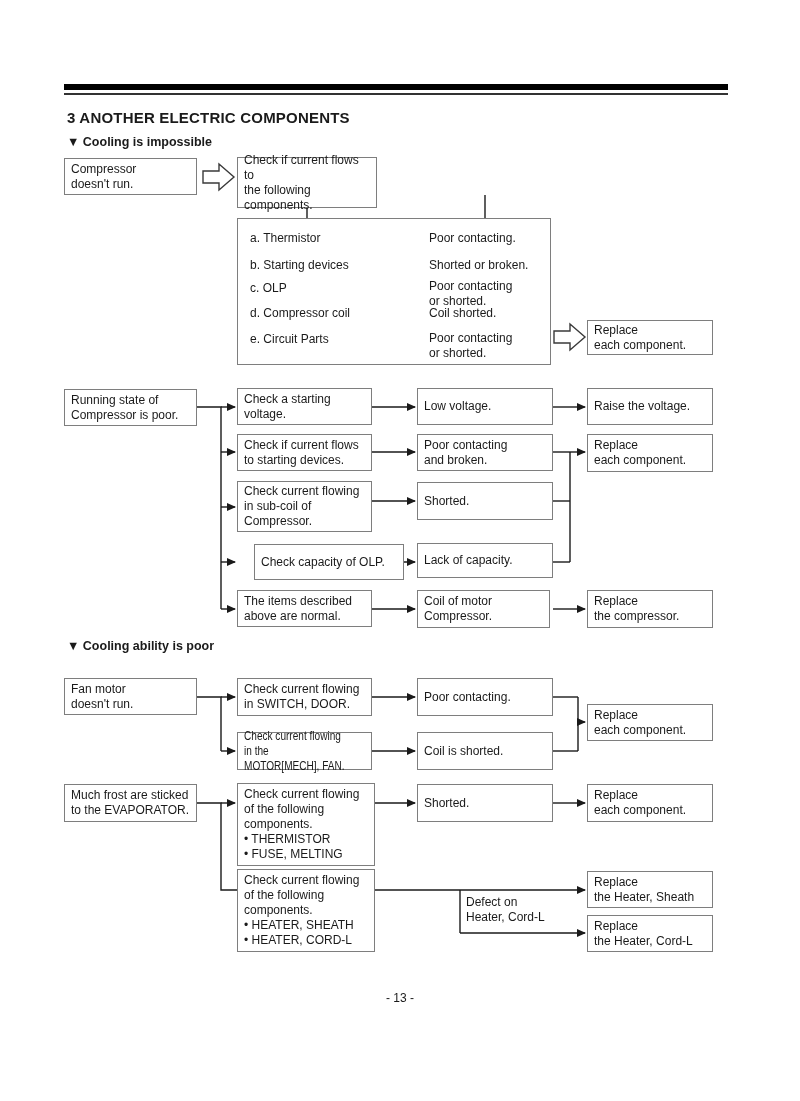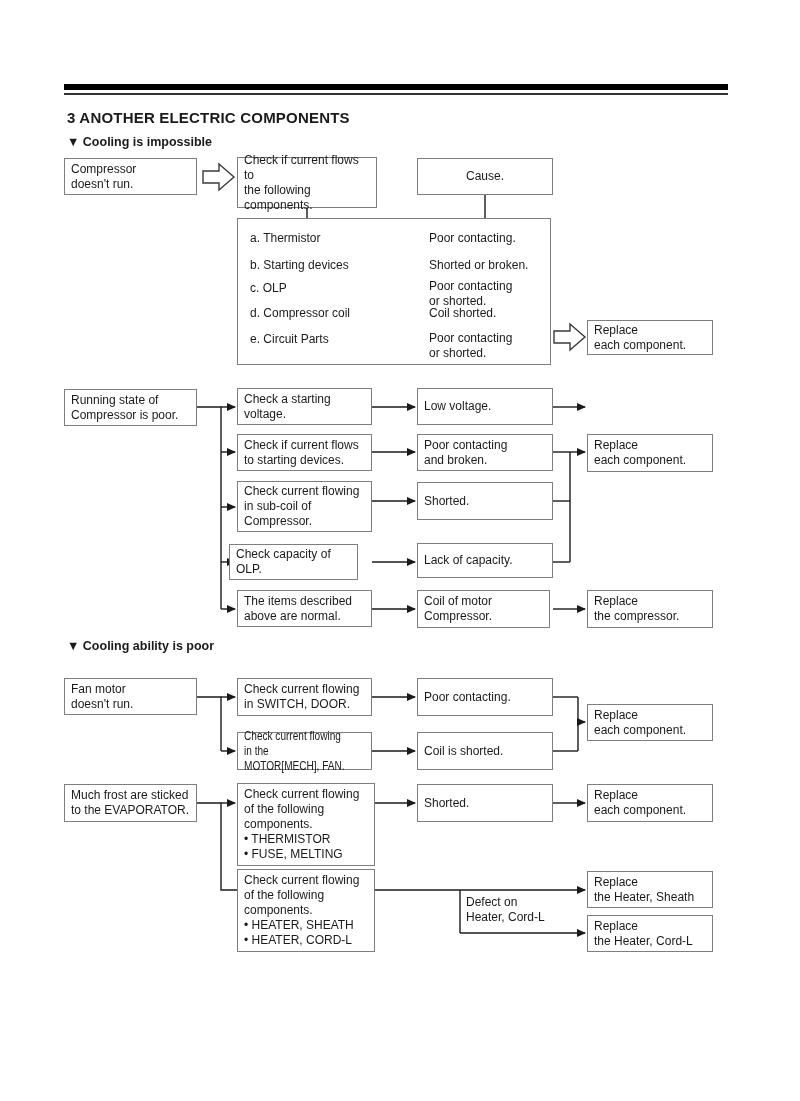--- a/index.html
+++ b/index.html
@@ -87,21 +87,20 @@
   <div class="rule" style="left:64px;top:84px;width:664px;height:6px"></div>
   <div class="rule2" style="left:64px;top:93px;width:664px;height:2px"></div>
   <div class="title" style="left:67px;top:109px">3 ANOTHER ELECTRIC COMPONENTS</div>
   <div class="h2" style="left:67px;top:135px">▼ Cooling is impossible</div>
 
   <div class="box" style="left:64px;top:158px;width:133px;height:37px">Compressor
 doesn't run.</div>
   <div class="box" style="left:237px;top:157px;width:140px;height:51px">Check if current flows to
 the following
 components.</div>
-  <div class="box center" style="left:417px;top:158px;width:136px;height:37px">Cause.</div>
   <div class="frame" style="left:237px;top:218px;width:314px;height:147px"></div>
 
   <div class="txt" style="left:250px;top:231px">a. Thermistor</div>
   <div class="txt" style="left:429px;top:231px">Poor contacting.</div>
   <div class="txt" style="left:250px;top:258px">b. Starting devices</div>
   <div class="txt" style="left:429px;top:258px">Shorted or broken.</div>
   <div class="txt" style="left:250px;top:281px">c. OLP</div>
   <div class="txt" style="left:429px;top:279px">Poor contacting
 or shorted.</div>
   <div class="txt" style="left:250px;top:306px">d. Compressor coil</div>
@@ -111,34 +110,35 @@
 or shorted.</div>
 
   <div class="box" style="left:587px;top:320px;width:126px;height:35px">Replace
 each component.</div>
 
   <div class="box" style="left:64px;top:389px;width:133px;height:37px">Running state of
 Compressor is poor.</div>
   <div class="box" style="left:237px;top:388px;width:135px;height:37px">Check a starting
 voltage.</div>
   <div class="box" style="left:417px;top:388px;width:136px;height:37px">Low voltage.</div>
+  <div class="box" style="left:587px;top:388px;width:126px;height:37px">Raise the voltage.</div>
 
   <div class="box" style="left:237px;top:434px;width:135px;height:37px">Check if current flows
 to starting devices.</div>
   <div class="box" style="left:417px;top:434px;width:136px;height:37px">Poor contacting
 and broken.</div>
   <div class="box" style="left:587px;top:434px;width:126px;height:38px">Replace
 each component.</div>
 
   <div class="box" style="left:237px;top:481px;width:135px;height:51px">Check current flowing
 in sub-coil of
 Compressor.</div>
   <div class="box" style="left:417px;top:482px;width:136px;height:38px">Shorted.</div>
 
-  <div class="box" style="left:229px;top:544px;width:129px;height:36px">Check capacity of OLP.</div>
+  <div class="box" style="left:254px;top:544px;width:150px;height:36px">Check capacity of OLP.</div>
   <div class="box" style="left:417px;top:543px;width:136px;height:35px">Lack of capacity.</div>
 
   <div class="box" style="left:237px;top:590px;width:135px;height:37px">The items described
 above are normal.</div>
   <div class="box" style="left:417px;top:590px;width:133px;height:38px">Coil of motor
 Compressor.</div>
   <div class="box" style="left:587px;top:590px;width:126px;height:38px">Replace
 the compressor.</div>
 
   <div class="h2" style="left:67px;top:639px">▼ Cooling ability is poor</div>
@@ -171,14 +171,15 @@
 components.
 • HEATER, SHEATH
 • HEATER, CORD-L</div>
   <div class="txt" style="left:466px;top:895px">Defect on
 Heater, Cord-L</div>
   <div class="box" style="left:587px;top:871px;width:126px;height:37px">Replace
 the Heater, Sheath</div>
   <div class="box" style="left:587px;top:915px;width:126px;height:37px">Replace
 the Heater, Cord-L</div>
 
+  <div class="pageno" style="top:991px">- 13 -</div>
 
 </div>
 
 </body></html>

